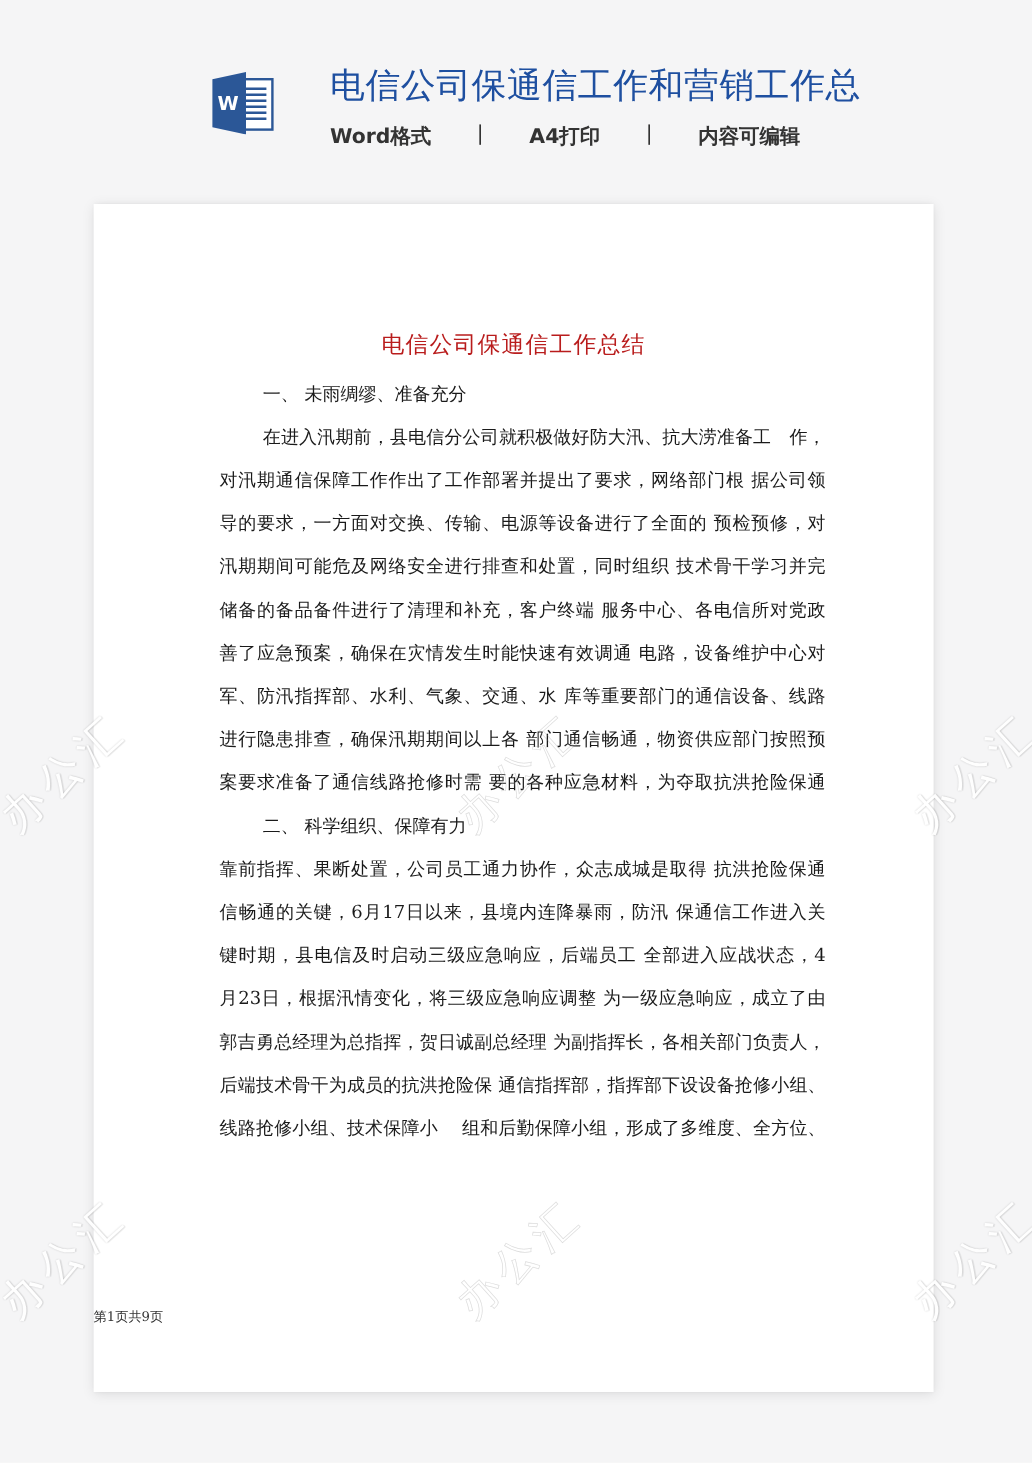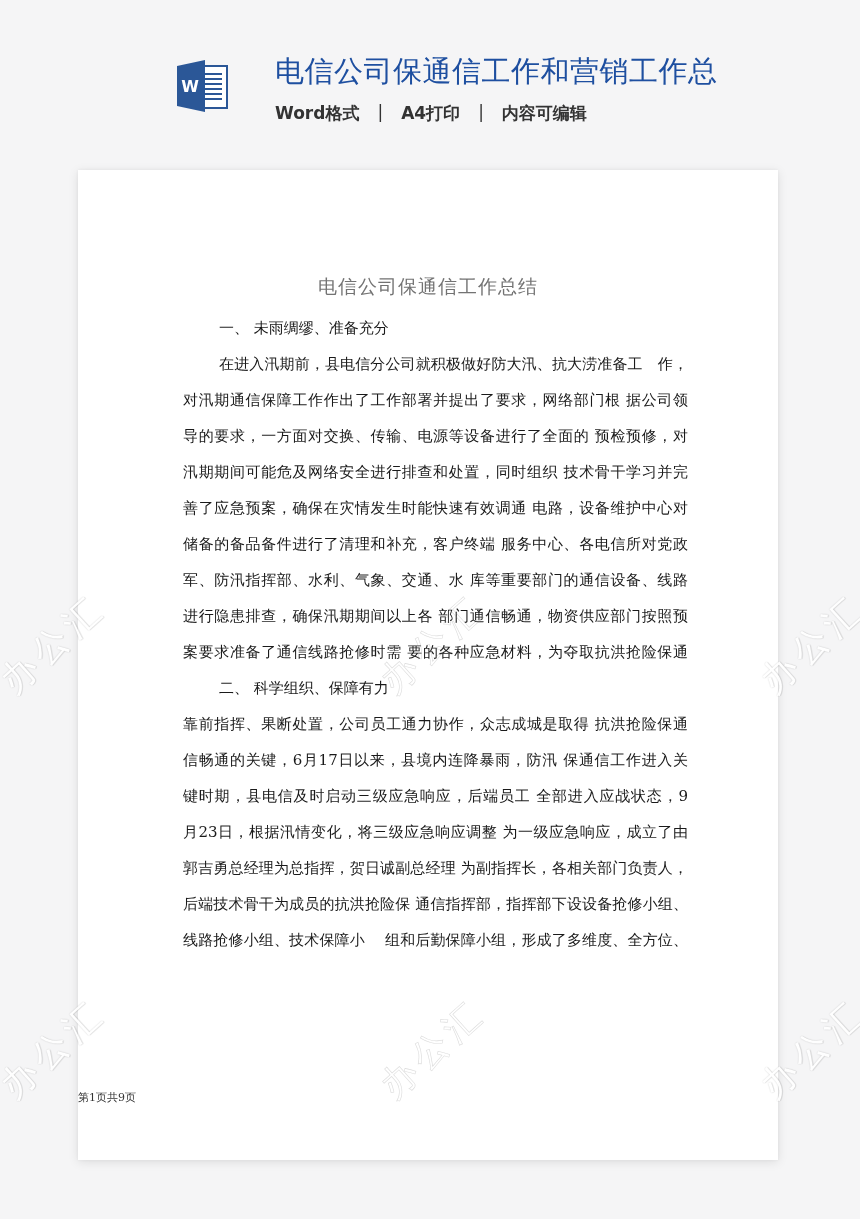--- a/index.html
+++ b/index.html
@@ -19,32 +19,32 @@
     .doc-title {
       position: absolute; left: 275px; top: 52px;
       font-family: "DejaVu Sans", "Liberation Sans", sans-serif;
       font-weight: normal; font-size: 29px; letter-spacing: 0.5px;
       color: #1e4fa0; white-space: nowrap;
     }
     .doc-meta {
       position: absolute; left: 275px; top: 102px;
       font-family: "DejaVu Sans", "Liberation Sans", sans-serif;
       font-weight: bold; font-size: 17px; color: #333;
-      display: flex; align-items: flex-start; white-space: nowrap;
+      display: flex; align-items: flex-start; white-space: nowrap; gap: 20px;
     }
     .doc-meta .sep { margin: 0 18px; font-weight: normal; color: #333; }
 
     .page {
       position: absolute; left: 78px; top: 170px; width: 700px; height: 990px;
       background: #ffffff;
       box-shadow: 0 2px 10px rgba(0,0,0,0.10), 0 0 3px rgba(0,0,0,0.05);
     }
     .page-heading {
       position: absolute; left: 0; top: 104px; width: 700px; text-align: center;
-      font-size: 19px; color: #737373; letter-spacing: 1px;
+      font-size: 19px; color: #b91c1c; letter-spacing: 1px;
     }
     .lines { position: absolute; left: 105px; top: 140px; width: 505px; }
     .line {
       height: 36px; line-height: 36px;
       font-size: 15px; color: #1a1a1a;
       white-space: nowrap;
       display: flex; justify-content: space-between;
     }
     .line.indent { padding-left: 36px; }
     .line.last { justify-content: flex-start; }
@@ -111,45 +111,45 @@
       <div class="line">
         <span class="txt">对汛期通信保障工作作出了工作部署并提出了要求，网络部门根 据公司领</span>
       </div>
       <div class="line">
         <span class="txt">导的要求，一方面对交换、传输、电源等设备进行了全面的 预检预修，对</span>
       </div>
       <div class="line">
         <span class="txt">汛期期间可能危及网络安全进行排查和处置，同时组织 技术骨干学习并完</span>
       </div>
       <div class="line">
-        <span class="txt">善了应急预案，确保在灾情发生时能快速有效调通 电路，设备维护中心对</span>
+        <span class="txt">储备的备品备件进行了清理和补充，客户终端 服务中心、各电信所对党政</span>
       </div>
       <div class="line">
-        <span class="txt">储备的备品备件进行了清理和补充，客户终端 服务中心、各电信所对党政</span>
+        <span class="txt">善了应急预案，确保在灾情发生时能快速有效调通 电路，设备维护中心对</span>
       </div>
       <div class="line">
         <span class="txt">军、防汛指挥部、水利、气象、交通、水 库等重要部门的通信设备、线路</span>
       </div>
       <div class="line">
         <span class="txt">进行隐患排查，确保汛期期间以上各 部门通信畅通，物资供应部门按照预</span>
       </div>
       <div class="line">
         <span class="txt">案要求准备了通信线路抢修时需 要的各种应急材料，为夺取抗洪抢险保通</span>
       </div>
       <div class="line heading">
         <span class="txt">二、 科学组织、保障有力</span>
       </div>
       <div class="line">
         <span class="txt">靠前指挥、果断处置，公司员工通力协作，众志成城是取得 抗洪抢险保通</span>
       </div>
       <div class="line">
         <span class="txt">信畅通的关键，6月17日以来，县境内连降暴雨，防汛 保通信工作进入关</span>
       </div>
       <div class="line">
-        <span class="txt">键时期，县电信及时启动三级应急响应，后端员工 全部进入应战状态，9</span>
+        <span class="txt">键时期，县电信及时启动三级应急响应，后端员工 全部进入应战状态，4</span>
       </div>
       <div class="line">
         <span class="txt">月23日，根据汛情变化，将三级应急响应调整 为一级应急响应，成立了由</span>
       </div>
       <div class="line">
         <span class="txt">郭吉勇总经理为总指挥，贺日诚副总经理 为副指挥长，各相关部门负责人，</span>
       </div>
       <div class="line">
         <span class="txt">后端技术骨干为成员的抗洪抢险保 通信指挥部，指挥部下设设备抢修小组、</span>
       </div>

